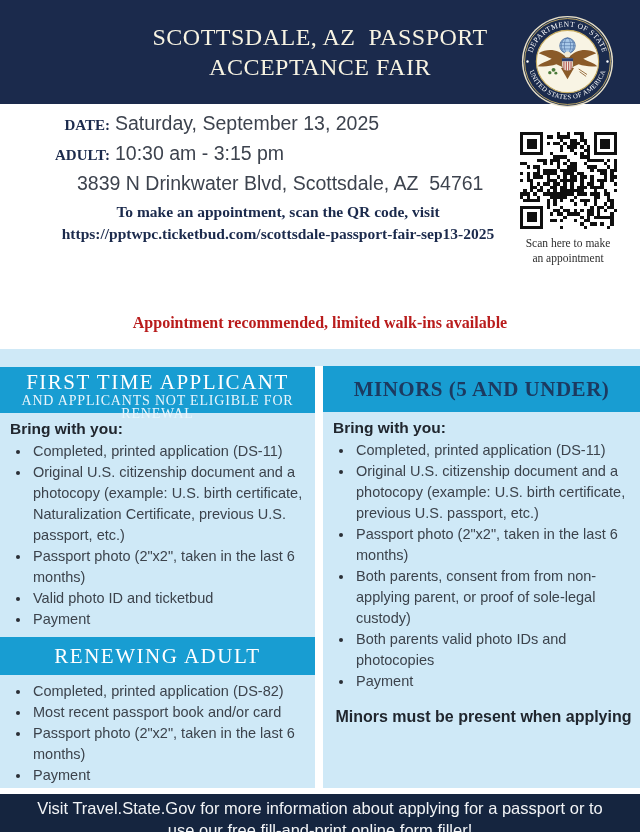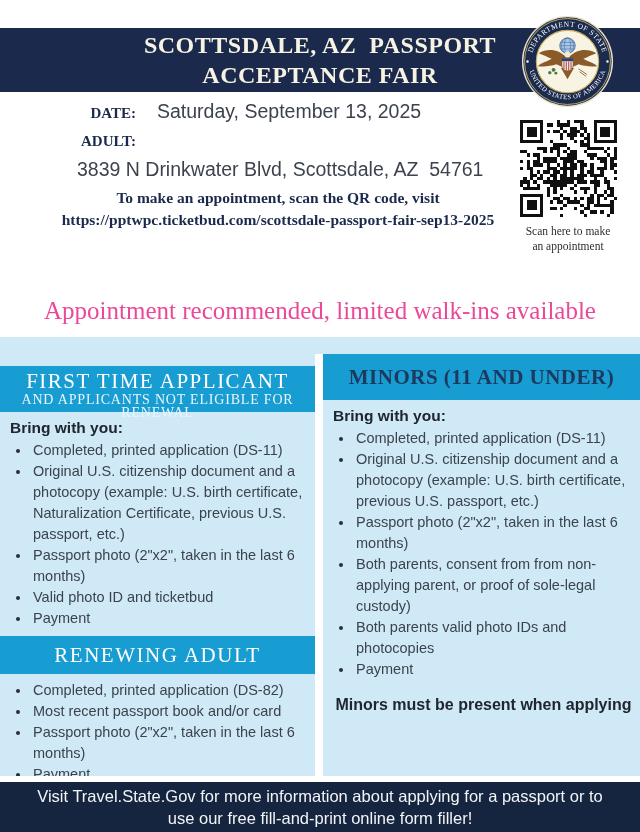--- a/index.html
+++ b/index.html
@@ -3,32 +3,32 @@
 <meta charset="utf-8">
 <style>
   html,body { margin:0; padding:0; background:#fff; }
   .page {
     width:640px; height:832px; position:relative; background:#ffffff;
     font-family:"Liberation Sans", sans-serif; overflow:hidden;
   }
 
   
   .topbar {
-    height:64px; background:#1b2a4c; color:#f7f3e2;
+    height:104px; background:#1b2a4c; color:#f7f3e2;
     display:flex; flex-direction:column; justify-content:center; align-items:center;
-    font-family:"Liberation Serif", serif; font-weight:bold;margin-top:28px;
+    font-family:"Liberation Serif", serif; font-weight:normal;
   }
   .title-line { font-size:24px; line-height:30px; letter-spacing:0.5px; white-space:pre; }
 
   .seal { position:absolute; left:521px; top:15px; width:93px; height:93px; z-index:5; }
 
   
   .info { position:relative; height:192px; }
   .info-rows { padding-top:5px; }
-  .info-row { display:grid; grid-template-columns:110px auto; column-gap:21px; align-items:baseline;margin-left:26px; }
+  .info-row { display:grid; grid-template-columns:110px auto; column-gap:5px; align-items:baseline; }
   .row-date  { line-height:28px; }
   .row-time  { line-height:29px; }
   .row-loc   { line-height:29px; }
   .info-label {
     text-align:right; font-family:"Liberation Serif", serif; font-weight:bold;
     color:#1b2a4c; font-size:15px;
   }
   .info-value { font-size:19.5px; color:#3d434e; }
   .info-value sup { font-size:11px; }
   .loc-line2 { margin-left:77px; font-size:19.5px; color:#3d434e; line-height:27px; white-space:pre; }
@@ -42,27 +42,27 @@
   .qr-block { position:absolute; left:508px; top:28px; width:120px; text-align:center; }
   .qr-svg { display:block; margin:0 auto; background:#fff; }
   .qr-caption {
     margin-top:7px; font-family:"Liberation Serif", serif;
     font-size:11.5px; line-height:15px; color:#2e2e2e;
   }
 
   
   .headline {
     height:53px; display:flex; align-items:center; justify-content:center;
-    font-family:"Liberation Serif", serif; font-weight:normal;
-    font-size:25px; color:#ec4899;
+    font-family:"Liberation Serif", serif; font-weight:bold;
+    font-size:16px; color:#b91c1c;
   }
 
   
   .cols { display:flex; background:#cfe9f7; height:439px; overflow:hidden; }
-  .col-left  { width:315px; padding-top:29px; box-sizing:border-box; }
+  .col-left  { width:315px; padding-top:18px; box-sizing:border-box; }
   .gutter    { width:8px; background:#ffffff; margin-top:17px; }
   .col-right { flex:1; padding-top:17px; box-sizing:border-box; }
 
   .bar { background:#189dd2; font-family:"Liberation Serif", serif; }
   .bar-first { height:46px; box-sizing:border-box; padding-top:3px; text-align:center; color:#ffffff; }
   .bar-first-title { font-size:21px; line-height:24px; letter-spacing:1.5px; }
   .bar-first-sub   { font-size:14px; line-height:13px; letter-spacing:0.8px; color:#e8f5fc; }
   .bar-minors {
     height:46px; display:flex; align-items:center; justify-content:center;
     font-weight:bold; font-size:21px; letter-spacing:0.5px; color:#1c3a60;
@@ -151,20 +151,21 @@
   </div>
 
   <section class="info">
     <div class="info-rows">
       <div class="info-row row-date">
         <span class="info-label">DATE:</span>
         <span class="info-value">Saturday, September 13, 2025</span>
       </div>
       <div class="info-row row-time">
         <span class="info-label">ADULT:</span>
+        <span class="info-value">10:30 am - 3:15 pm</span>
       </div>
       <div class="loc-line2">3839 N Drinkwater Blvd, Scottsdale, AZ  54761</div>
     </div>
 
     <div class="appt">
       <div>To make an appointment, scan the QR code, visit</div>
       <div>https://pptwpc.ticketbud.com/scottsdale-passport-fair-sep13-2025</div>
     </div>
 
     <div class="qr-block">
@@ -517,21 +518,21 @@
           <li>Passport photo (2"x2", taken in the last 6 months)</li>
           <li>Payment</li>
         </ul>
       </div>
     </div>
 
     <div class="gutter"></div>
 
     <div class="col-right">
       <div class="bar bar-minors">
-        <div>MINORS (11 AND UNDER)</div>
+        <div>MINORS (5 AND UNDER)</div>
       </div>
       <div class="content">
         <div class="bring">Bring with you:</div>
         <ul class="items">
           <li>Completed, printed application (DS-11)</li>
           <li>Original U.S. citizenship document and a photocopy (example: U.S. birth certificate, previous U.S. passport, etc.)</li>
           <li>Passport photo (2"x2", taken in the last 6 months)</li>
           <li>Both parents, consent from from non-applying parent, or proof of sole-legal custody)</li>
           <li>Both parents valid photo IDs and photocopies</li>
           <li>Payment</li>

